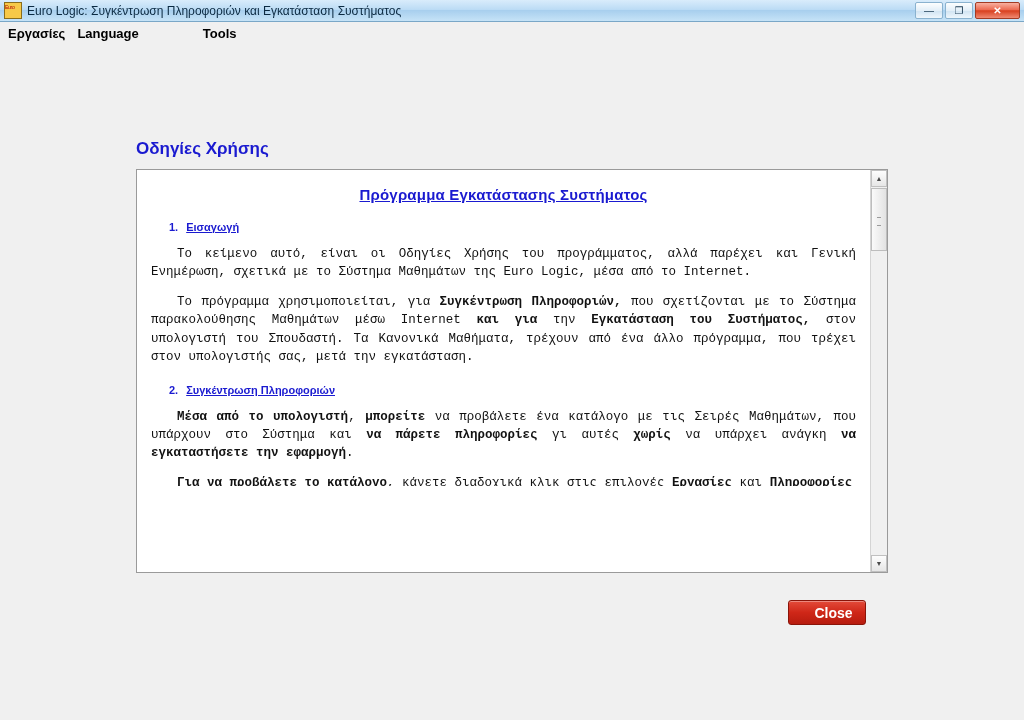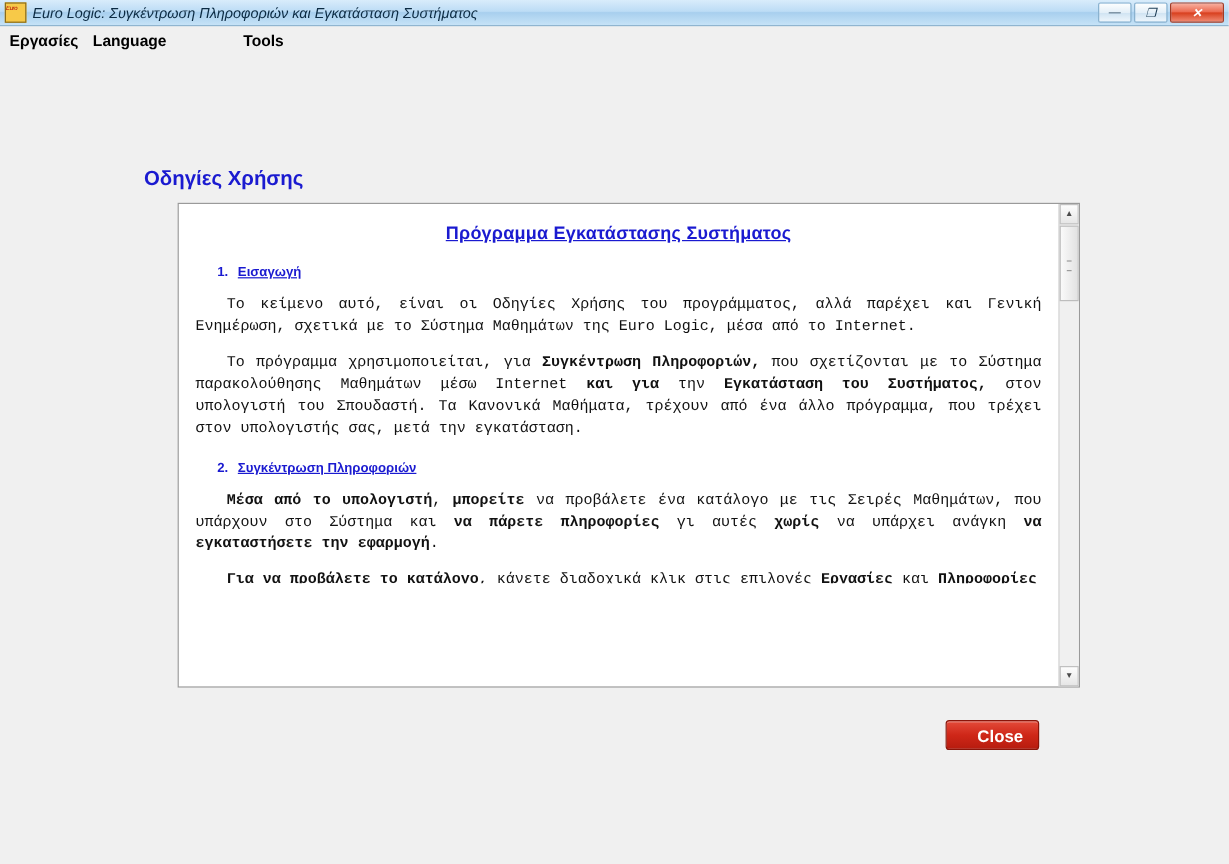--- a/index.html
+++ b/index.html
@@ -16,21 +16,20 @@
 
   
   .titlebar {
     height: 22px;
     background: linear-gradient(to bottom, #d9ecfb 0%, #bcdcf5 45%, #a8cfee 50%, #c6e3f7 100%);
     border-bottom: 1px solid #7aa7c7;
     display: flex;
     align-items: center;
     padding: 0 2px 0 4px;
     box-sizing: border-box;
-    font-style: italic;
   }
   .title-icon {
     width: 16px;
     height: 15px;
     background: #f7c948;
     border: 1px solid #8a6d1c;
     margin-right: 5px;
     position: relative;
     flex: 0 0 auto;
     overflow: hidden;
@@ -98,30 +97,30 @@
 
   
   .content {
     position: relative;
     width: 1024px;
     height: 676px;
     background: #f0f0f0;
   }
   .page-title {
     position: absolute;
-    left: 120px;
+    left: 136px;
     top: 95px;
     font-size: 17px;
     font-weight: bold;
     color: #1a1ad0;
   }
 
   .doc-frame {
     position: absolute;
-    left: 148px;
+    left: 136px;
     top: 125px;
     width: 752px;
     height: 404px;
     background: #ffffff;
     border: 1px solid #9a9a9a;
     box-sizing: border-box;
     overflow: hidden;
     display: flex;
     justify-content: flex-end;
   }

